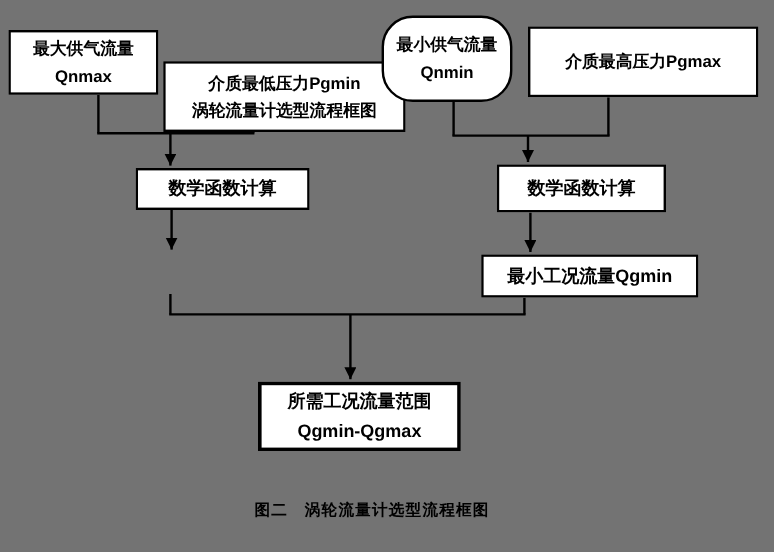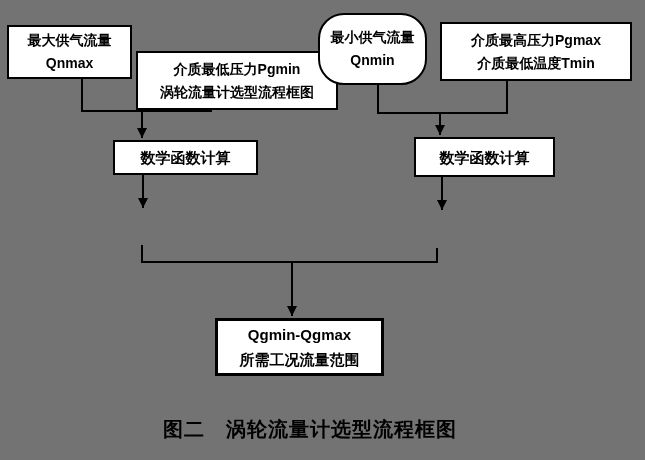--- a/index.html
+++ b/index.html
@@ -47,21 +47,21 @@
     font-size: 15px;
     line-height: 25px;
   }
   .caption {
     position: absolute;
     left: 0;
     top: 416px;
     width: 620px;
     text-align: center;
     font-weight: bold;
-    font-size: 20px;
+    font-size: 13px;
     letter-spacing: 1px;
   }
 </style>
 </head>
 <body>
 
 <div class="canvas">
 
   <svg class="connectors" width="645" height="460" viewBox="0 0 645 460">
     <defs>
@@ -101,33 +101,35 @@
     <div>涡轮流量计选型流程框图</div>
   </div>
 
   <div class="node" style="left:318px; top:13px; width:109px; height:72px;border-radius:26px;">
     <div>最小供气流量</div>
     <div>Qnmin</div>
   </div>
 
   <div class="node" style="left:440px; top:22px; width:192px; height:59px;">
     <div>介质最高压力Pgmax</div>
-    <div>介质最低温度Tmin</div>
   </div>
 
   <div class="node single" style="left:71px; top:140px; width:145px; height:35px;">
     <div>数学函数计算</div>
   </div>
 
   <div class="node single" style="left:372px; top:137px; width:141px; height:40px;">
     <div>数学函数计算</div>
   </div>
 
 
+  <div class="node single" style="left:359px; top:212px; width:181px; height:36px;">
+    <div>最小工况流量Qgmin</div>
+  </div>
 
   <div class="node result" style="left:215px; top:318px; width:169px; height:58px;">
+    <div>所需工况流量范围</div>
     <div>Qgmin-Qgmax</div>
-    <div>所需工况流量范围</div>
   </div>
 
   <div class="caption">图二　涡轮流量计选型流程框图</div>
 
 </div>
 
 </body></html>

